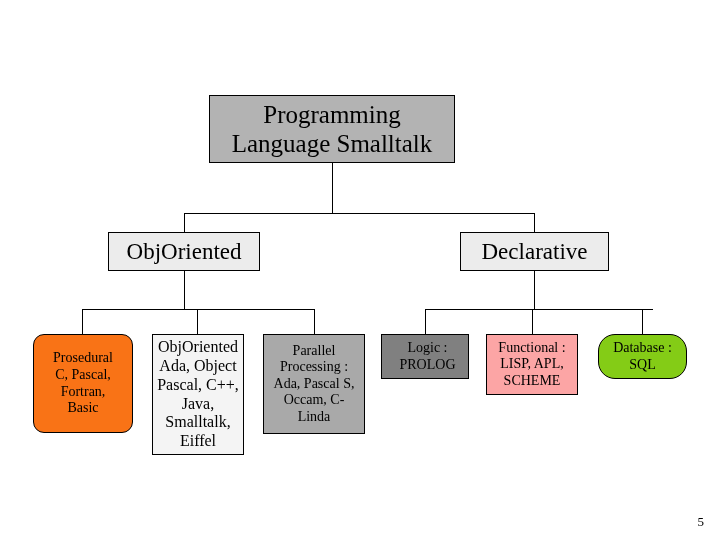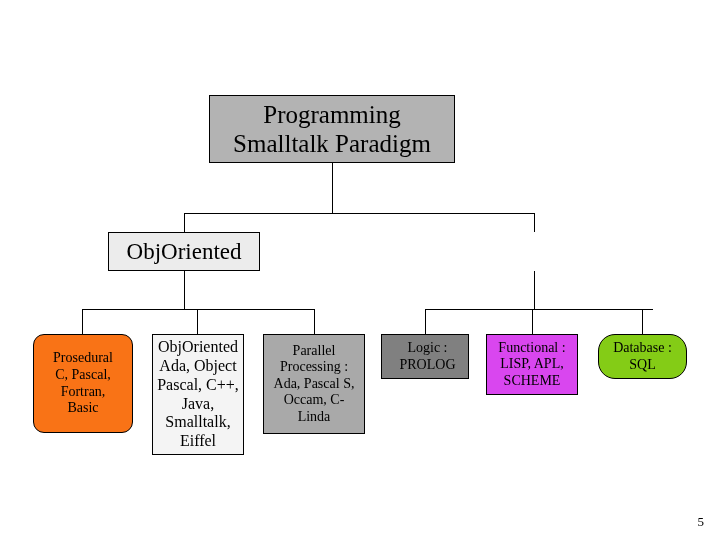--- a/index.html
+++ b/index.html
@@ -98,21 +98,21 @@
     height: 45px;
     background: #808080;
     font-size: 14px;
     padding-left: 8px;
   }
   #node-functional {
     left: 486px;
     top: 334px;
     width: 92px;
     height: 61px;
-    background: #d946ef;
+    background: #fca5a5;
     font-size: 14px;
   }
   #node-database {
     left: 598px;
     top: 334px;
     width: 89px;
     height: 45px;
     background: #84cc16;
     font-size: 14px;
     border-radius: 17px;
@@ -151,27 +151,30 @@
   <div class="conn vline" style="left:314px; top:309px; height:25px;"></div>
 
   <div class="conn vline" style="left:534px; top:271px; height:38px;"></div>
   <div class="conn hline" style="left:425px; top:309px; width:228px;"></div>
   <div class="conn vline" style="left:425px; top:309px; height:25px;"></div>
   <div class="conn vline" style="left:532px; top:309px; height:25px;"></div>
   <div class="conn vline" style="left:642px; top:309px; height:25px;"></div>
 
   <div class="node" id="node-root">
     <span class="txt">Programming
-Smalltalk Paradigm</span>
+Language Smalltalk</span>
   </div>
 
   <div class="node" id="node-imperative">
     <span class="txt">ObjOriented</span>
   </div>
 
+  <div class="node" id="node-declarative">
+    <span class="txt">Declarative</span>
+  </div>
 
   <div class="node" id="node-procedural">
     <span class="txt">Prosedural
 C, Pascal,
 Fortran,
 Basic</span>
   </div>
 
   <div class="node" id="node-objoriented">
     <span class="txt">ObjOriented

